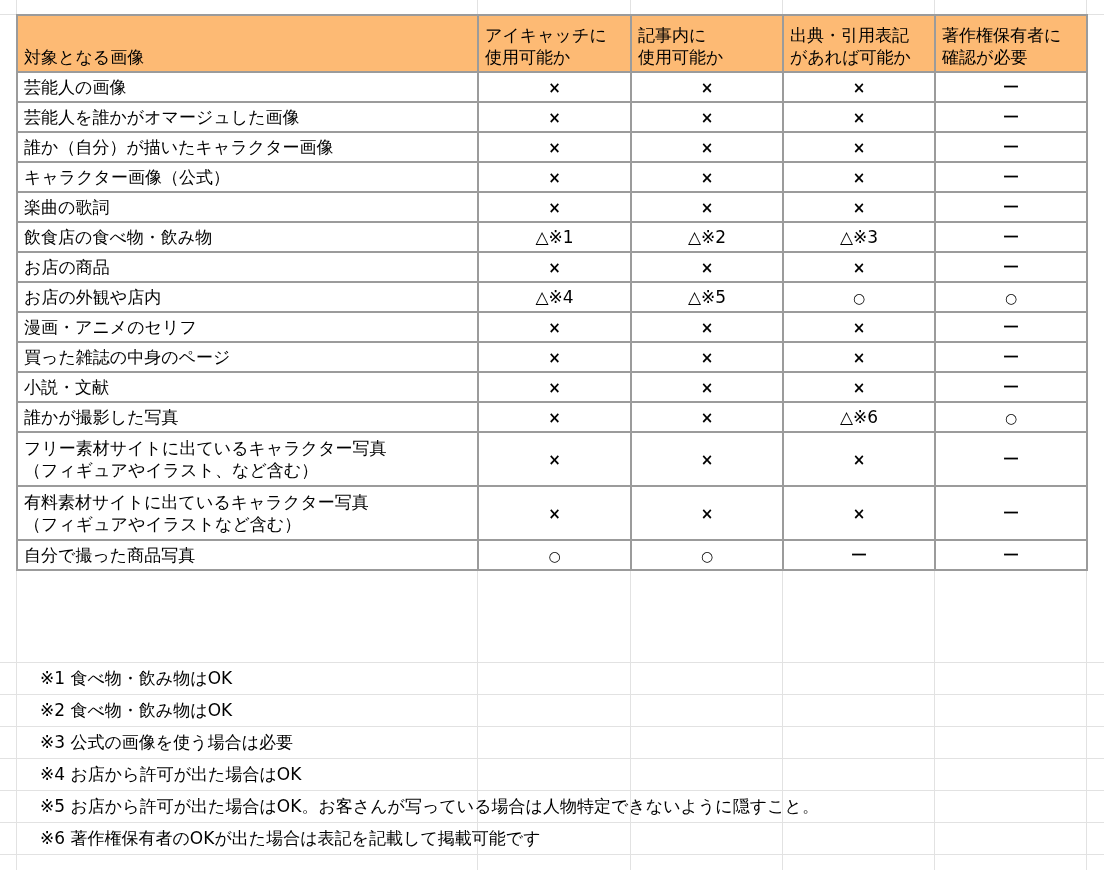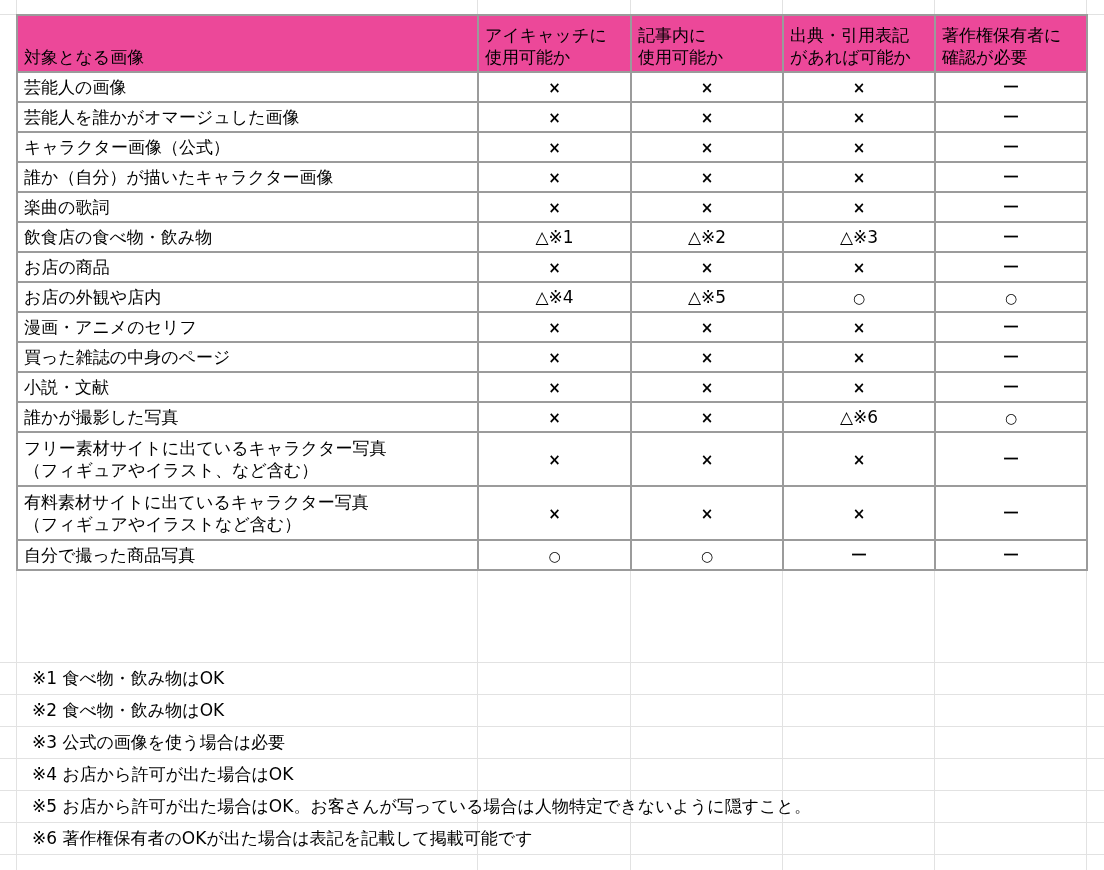--- a/index.html
+++ b/index.html
@@ -5,31 +5,31 @@
   html, body { margin:0; padding:0; background:#fff; }
   body { width:1104px; height:870px; overflow:hidden; position:relative;
          font-family:"DejaVu Sans","Liberation Sans",sans-serif; color:#000; }
   .grid { position:absolute; left:0; top:0; width:1104px; height:870px; }
   .vline { position:absolute; top:0; bottom:0; width:1px; background:#e2e2e2; }
   .hline { position:absolute; left:0; right:0; height:1px; background:#e2e2e2; }
   table.main { position:absolute; left:16px; top:14px; border-collapse:collapse;
                table-layout:fixed; width:1070px; background:#fff; }
   table.main td, table.main th { border:2px solid #9b9b9b; padding:0 6px;
                font-size:17px; font-weight:normal; overflow:hidden; white-space:nowrap; }
-  table.main th { background:#ec4899; text-align:left; vertical-align:bottom;
+  table.main th { background:#fdba74; text-align:left; vertical-align:bottom;
                line-height:22px; padding-bottom:3px; }
   table.main td.c { text-align:center; }
   table.main td.l { text-align:left; line-height:22px;margin-top:16px; }
   tr.r1 td { height:28px; }
   tr.r2 td { height:52px; }
   tr.hd th { height:52px; }
   .sym-x { font-weight:bold; font-size:15px; }
   .sym-o { font-size:14px; }
   .notes { position:absolute; left:16px; top:662px; width:1088px; }
-  .note { height:32px; line-height:32px; padding-left:16px; font-size:17px; white-space:nowrap; }
+  .note { height:32px; line-height:32px; padding-left:24px; font-size:17px; white-space:nowrap; }
 </style>
 </head>
 <body>
 
 <div class="grid">
   <div class="vline" style="left:16px"></div>
   <div class="vline" style="left:477px"></div>
   <div class="vline" style="left:630px"></div>
   <div class="vline" style="left:782px"></div>
   <div class="vline" style="left:934px"></div>
@@ -70,28 +70,28 @@
         <td class="c"><span>ー</span></td>
       </tr>
       <tr class="r1">
         <td class="l"><span>芸能人を誰かがオマージュした画像</span></td>
         <td class="c"><span class="sym-x">×</span></td>
         <td class="c"><span class="sym-x">×</span></td>
         <td class="c"><span class="sym-x">×</span></td>
         <td class="c"><span>ー</span></td>
       </tr>
       <tr class="r1">
-        <td class="l"><span>キャラクター画像（公式）</span></td>
+        <td class="l"><span>誰か（自分）が描いたキャラクター画像</span></td>
         <td class="c"><span class="sym-x">×</span></td>
         <td class="c"><span class="sym-x">×</span></td>
         <td class="c"><span class="sym-x">×</span></td>
         <td class="c"><span>ー</span></td>
       </tr>
       <tr class="r1">
-        <td class="l"><span>誰か（自分）が描いたキャラクター画像</span></td>
+        <td class="l"><span>キャラクター画像（公式）</span></td>
         <td class="c"><span class="sym-x">×</span></td>
         <td class="c"><span class="sym-x">×</span></td>
         <td class="c"><span class="sym-x">×</span></td>
         <td class="c"><span>ー</span></td>
       </tr>
       <tr class="r1">
         <td class="l"><span>楽曲の歌詞</span></td>
         <td class="c"><span class="sym-x">×</span></td>
         <td class="c"><span class="sym-x">×</span></td>
         <td class="c"><span class="sym-x">×</span></td>

